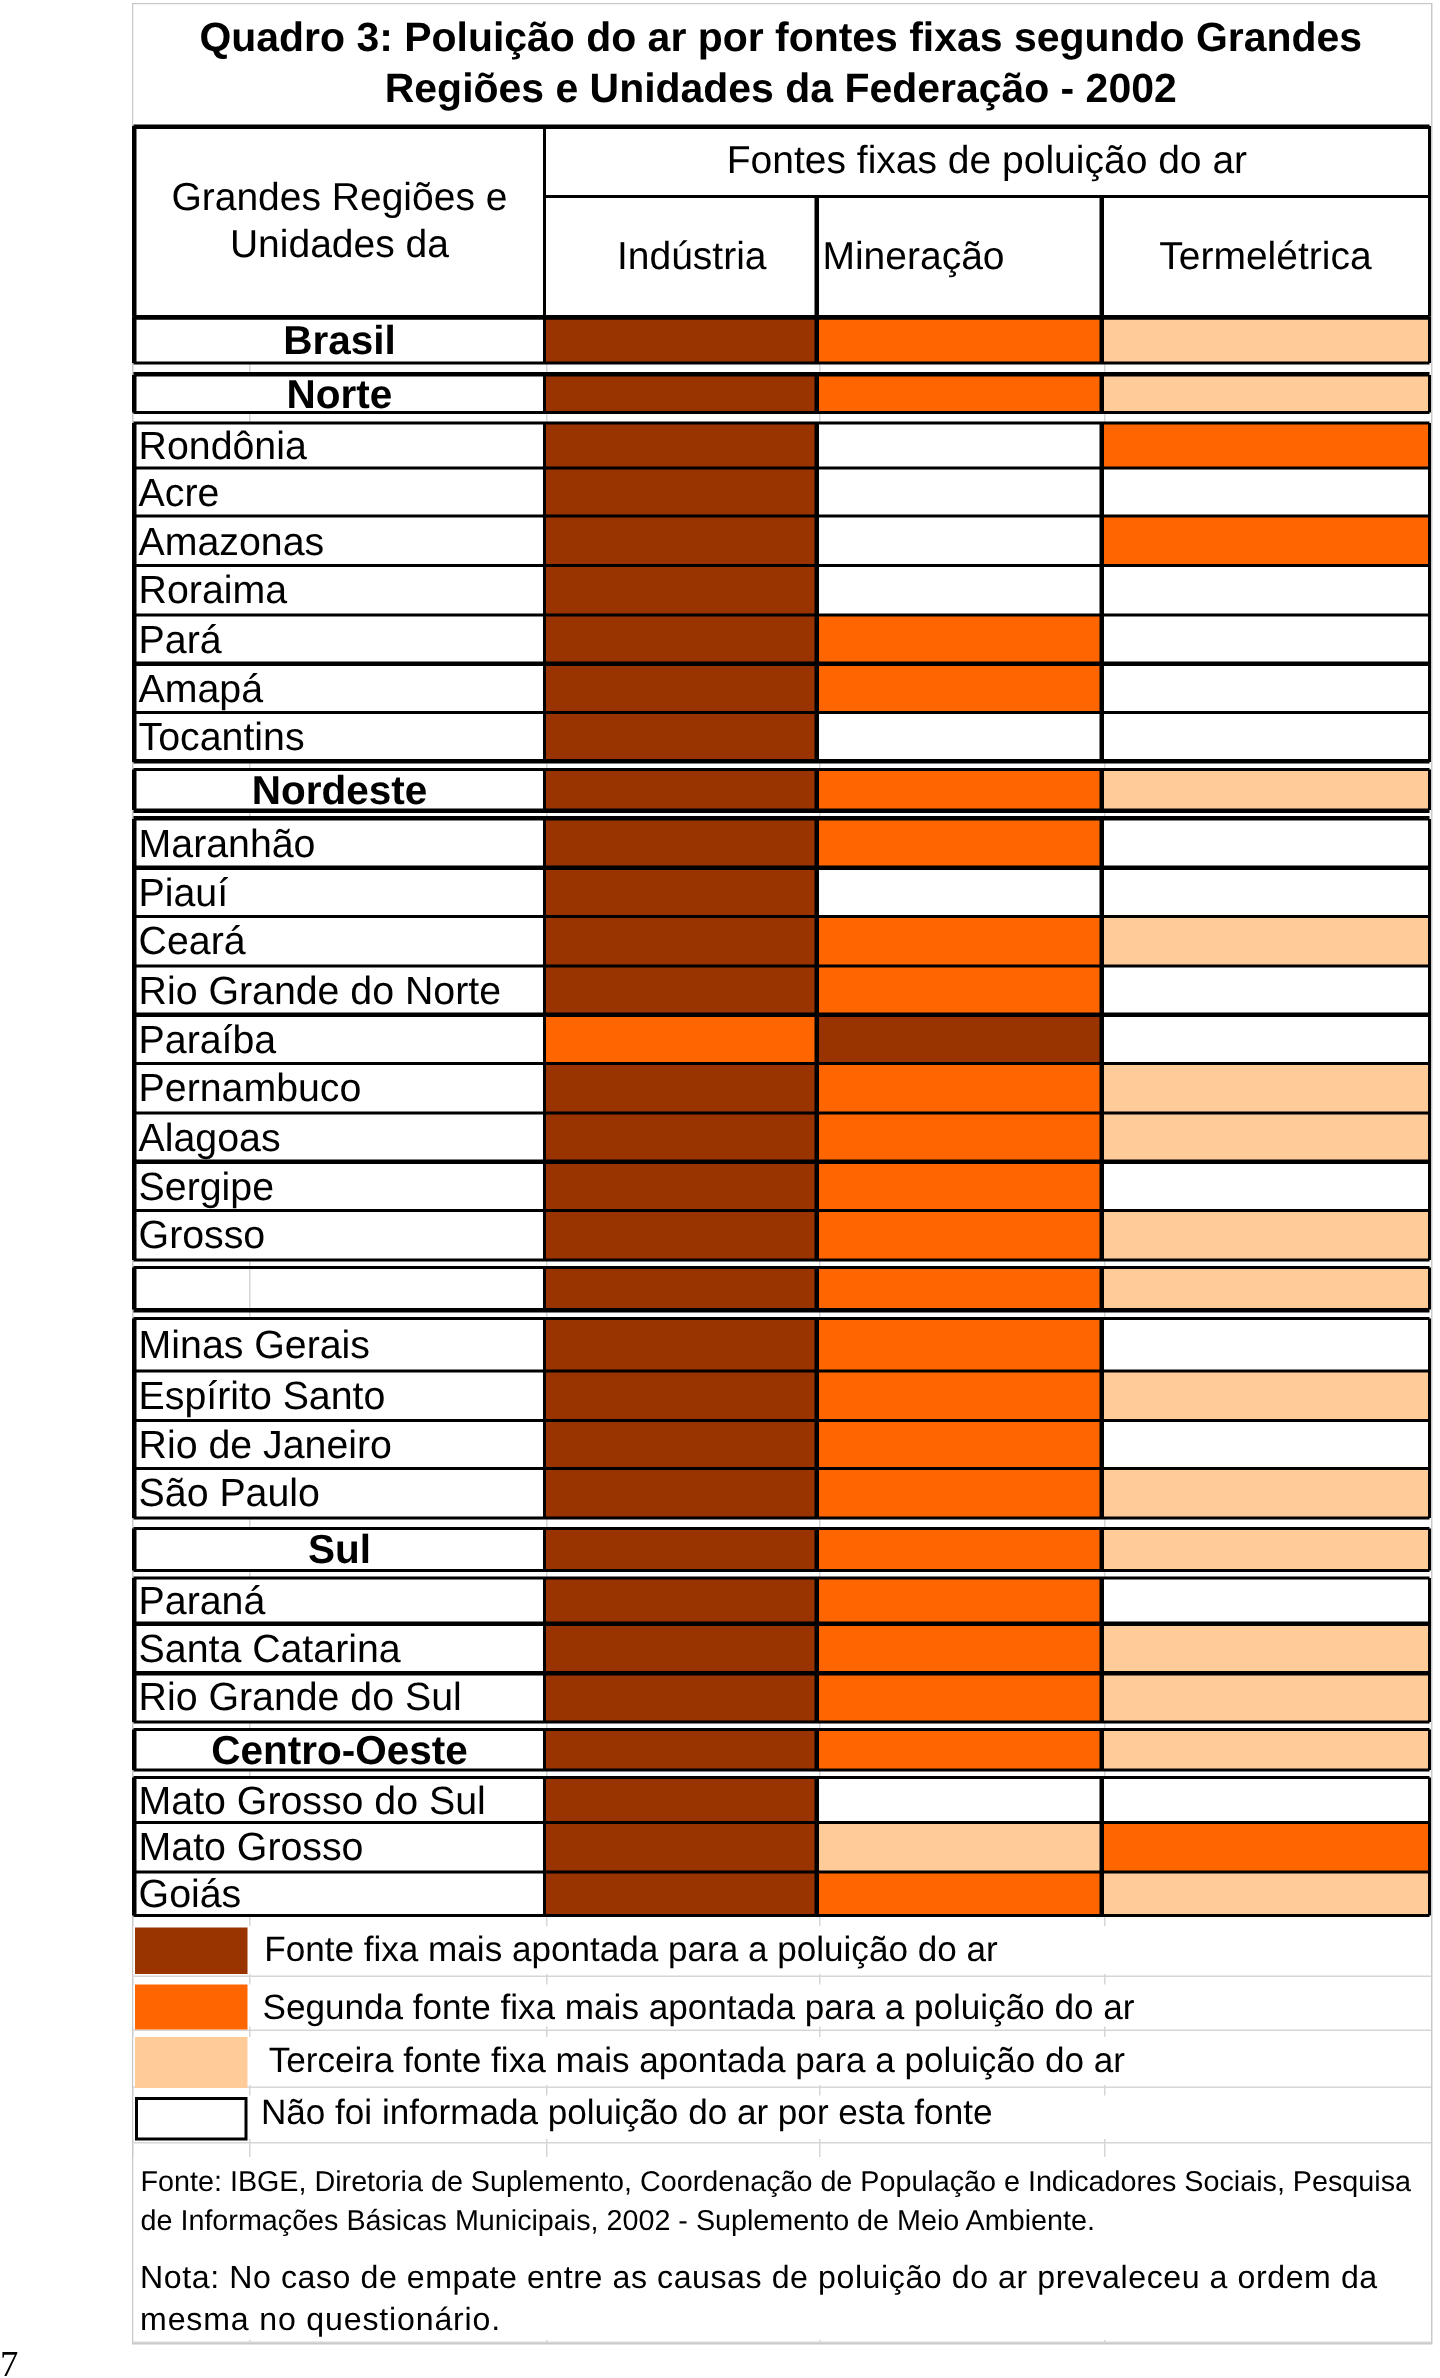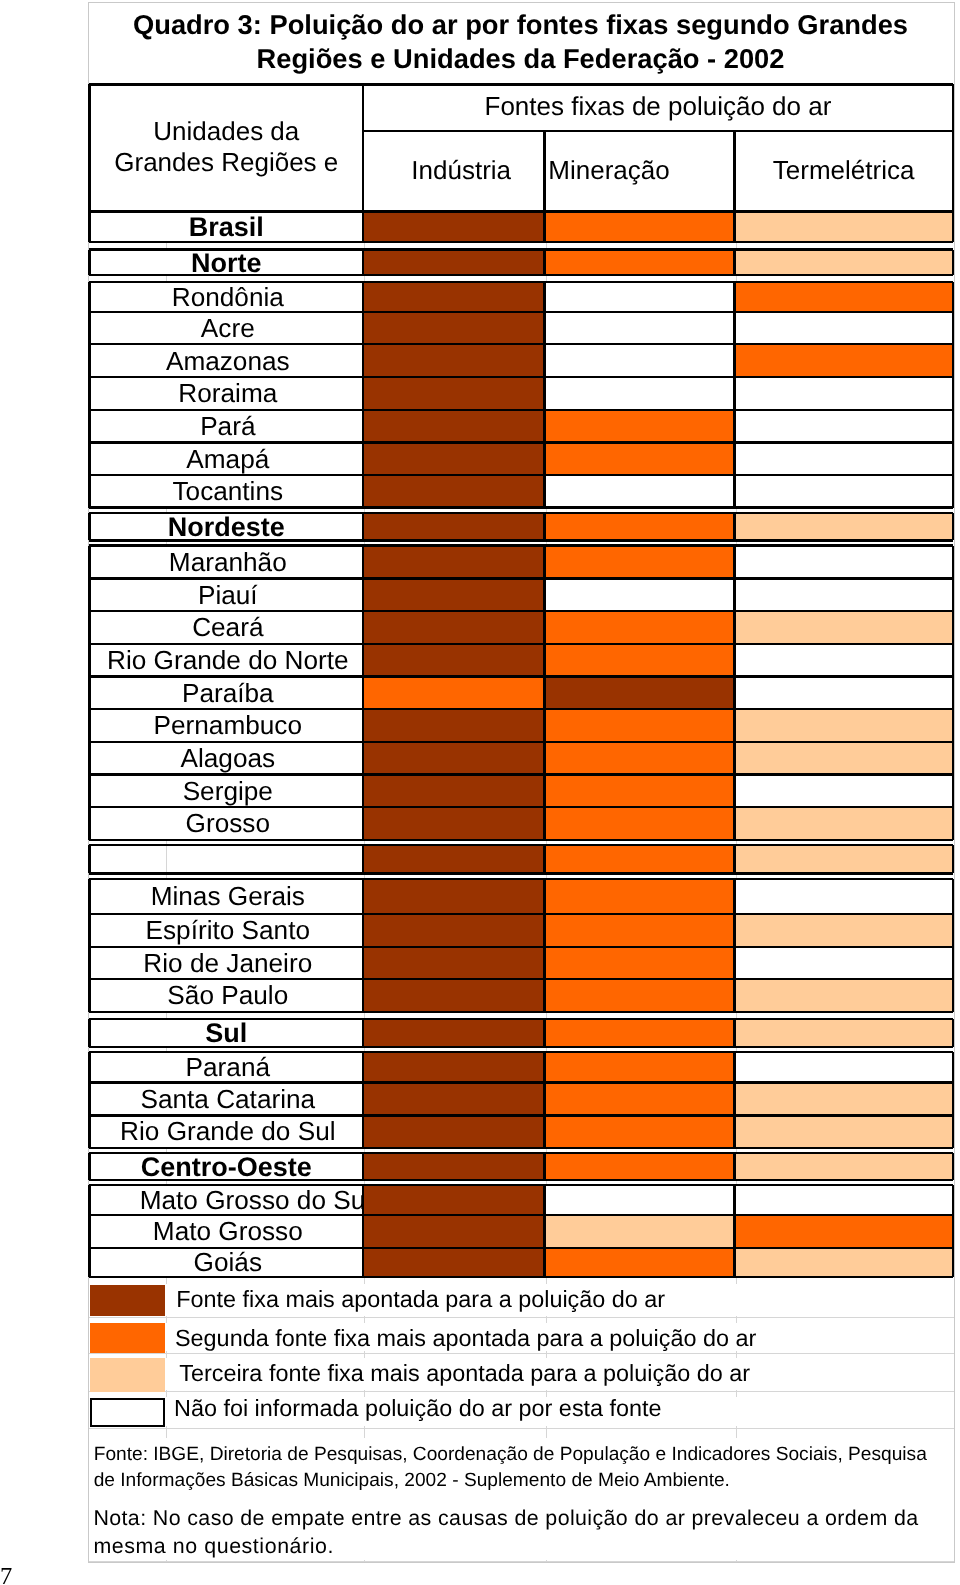--- a/index.html
+++ b/index.html
@@ -11,21 +11,21 @@
   .gv{position:absolute;top:0;bottom:0;width:1px;background:#d6d6d6;}
   .gh{position:absolute;left:0;right:0;height:1px;background:#d6d6d6;}
   #title{position:absolute;left:89px;top:7.5px;width:863px;text-align:center;
          font-weight:bold;font-size:27.3px;line-height:34.1px;}
   .cell{position:absolute;box-sizing:border-box;overflow:hidden;}
   .rh,.rv{position:absolute;background:#000;}
   .vc{display:flex;align-items:center;height:100%;width:100%;}
   .hdr{font-size:26px;line-height:30.7px;text-align:center;width:100%;position:relative;top:-1.2px;}
   .stub{display:flex;flex-direction:column;justify-content:center;height:100%;width:100%;}
   .lbl{font-size:26.2px;line-height:1;width:100%;}
-  .lft{text-align:center;padding-left:3px;}
+  .lft{text-align:left;padding-left:3px;}
   .ctr{text-align:center;font-weight:bold;font-size:27px;position:relative;top:1px;}
   #pageno{position:absolute;left:0.0px;top:1576.5px;font-family:"Liberation Serif",serif;
           font-size:24.5px;line-height:1;transform:translateY(-50%);}
   .lg-sw{position:absolute;box-sizing:border-box;}
   .lg-tx{position:absolute;font-size:23.4px;line-height:1;white-space:nowrap;transform:translateY(-50%);}
   .nt{position:absolute;line-height:1;white-space:nowrap;transform:translateY(-50%);}
   .wb{position:absolute;background:#ffffff;}
 </style>
 </head>
 <body>
@@ -43,22 +43,22 @@
 <div class="gh" style="top:1388.2px;"></div>
 <div class="gh" style="top:1394.8px;"></div>
 <div class="gh" style="top:1424.5px;"></div>
 <div class="gh" style="top:1436.4px;"></div>
 <div class="gh" style="top:1500.0px;"></div>
 <div class="gh" style="top:1558.2px;"></div>
 </div>
 
 <div class="cell" style="left:89.4px;top:84.4px;width:273.8px;height:127.0px;background:#fff;">
     <div class="stub">
+      <div class="hdr">Grandes Regiões e</div>
       <div class="hdr">Unidades da</div>
-      <div class="hdr">Grandes Regiões e</div>
     </div>
   </div>
 <div class="cell" style="left:363.2px;top:84.4px;width:589.5px;height:46.4px;background:#fff;">
     <div class="vc">
       <span class="hdr">Fontes fixas de poluição do ar</span>
     </div>
   </div>
 <div class="cell" style="left:363.2px;top:130.8px;width:196px;height:80.6px;background:#fff;">
     <div class="vc">
       <span class="hdr">Indústria</span>
@@ -338,21 +338,21 @@
 <div class="wb" style="left:89.4px;top:1438.4px;width:864.2px;height:63.6px;"></div>
 <div class="wb" style="left:89.4px;top:1502.0px;width:864.2px;height:58.2px;"></div>
 <div class="lg-sw" style="left:89.5px;top:1284.8px;width:75.7px;height:31.6px;background:#993300;"></div>
 <div class="lg-tx" style="left:176.2px;top:1300.0px;">Fonte fixa mais apontada para a poluição do ar</div>
 <div class="lg-sw" style="left:89.5px;top:1322.9px;width:75.7px;height:30.2px;background:#FF6600;"></div>
 <div class="lg-tx" style="left:175.0px;top:1339.0px;">Segunda fonte fixa mais apontada para a poluição do ar</div>
 <div class="lg-sw" style="left:89.5px;top:1358.0px;width:75.7px;height:34.2px;background:#FFCC99;"></div>
 <div class="lg-tx" style="left:179.2px;top:1374.2px;">Terceira fonte fixa mais apontada para a poluição do ar</div>
 <div class="lg-sw" style="left:89.5px;top:1397.6px;width:75.7px;height:29.5px;background:#ffffff;border:2.3px solid #000;"></div>
 <div class="lg-tx" style="left:174.0px;top:1408.7px;">Não foi informada poluição do ar por esta fonte</div>
-<div class="nt" style="left:93.7px;top:1455.4px;font-size:19.15px;letter-spacing:0.0px;">Fonte: IBGE, Diretoria de Pesquisas, Coordenação de População e Indicadores Sociais, Pesquisa</div>
+<div class="nt" style="left:93.7px;top:1455.4px;font-size:19.15px;letter-spacing:0.0px;">Fonte: IBGE, Diretoria de Suplemento, Coordenação de População e Indicadores Sociais, Pesquisa</div>
 <div class="nt" style="left:93.7px;top:1480.9px;font-size:19.15px;letter-spacing:0.0px;">de Informações Básicas Municipais, 2002 - Suplemento de Meio Ambiente.</div>
 <div class="nt" style="left:93.4px;top:1518.6px;font-size:21.4px;letter-spacing:0.39px;">Nota: No caso de empate entre as causas de poluição do ar prevaleceu a ordem da</div>
 <div class="nt" style="left:93.4px;top:1547.1px;font-size:21.4px;letter-spacing:0.56px;">mesma no questionário.</div>
 <div class="rh" style="left:89.4px;top:83.25px;width:863.3px;height:2.3px;"></div>
 <div class="rh" style="left:363.2px;top:129.65px;width:589.5px;height:2.3px;"></div>
 <div class="rh" style="left:89.4px;top:210.25px;width:863.3px;height:2.3px;"></div>
 <div class="rv" style="left:88.25px;top:84.4px;width:2.3px;height:127.0px;"></div>
 <div class="rv" style="left:362.05px;top:84.4px;width:2.3px;height:127.0px;"></div>
 <div class="rv" style="left:951.55px;top:84.4px;width:2.3px;height:127.0px;"></div>
 <div class="rv" style="left:543.45px;top:130.8px;width:2.3px;height:80.6px;"></div>

